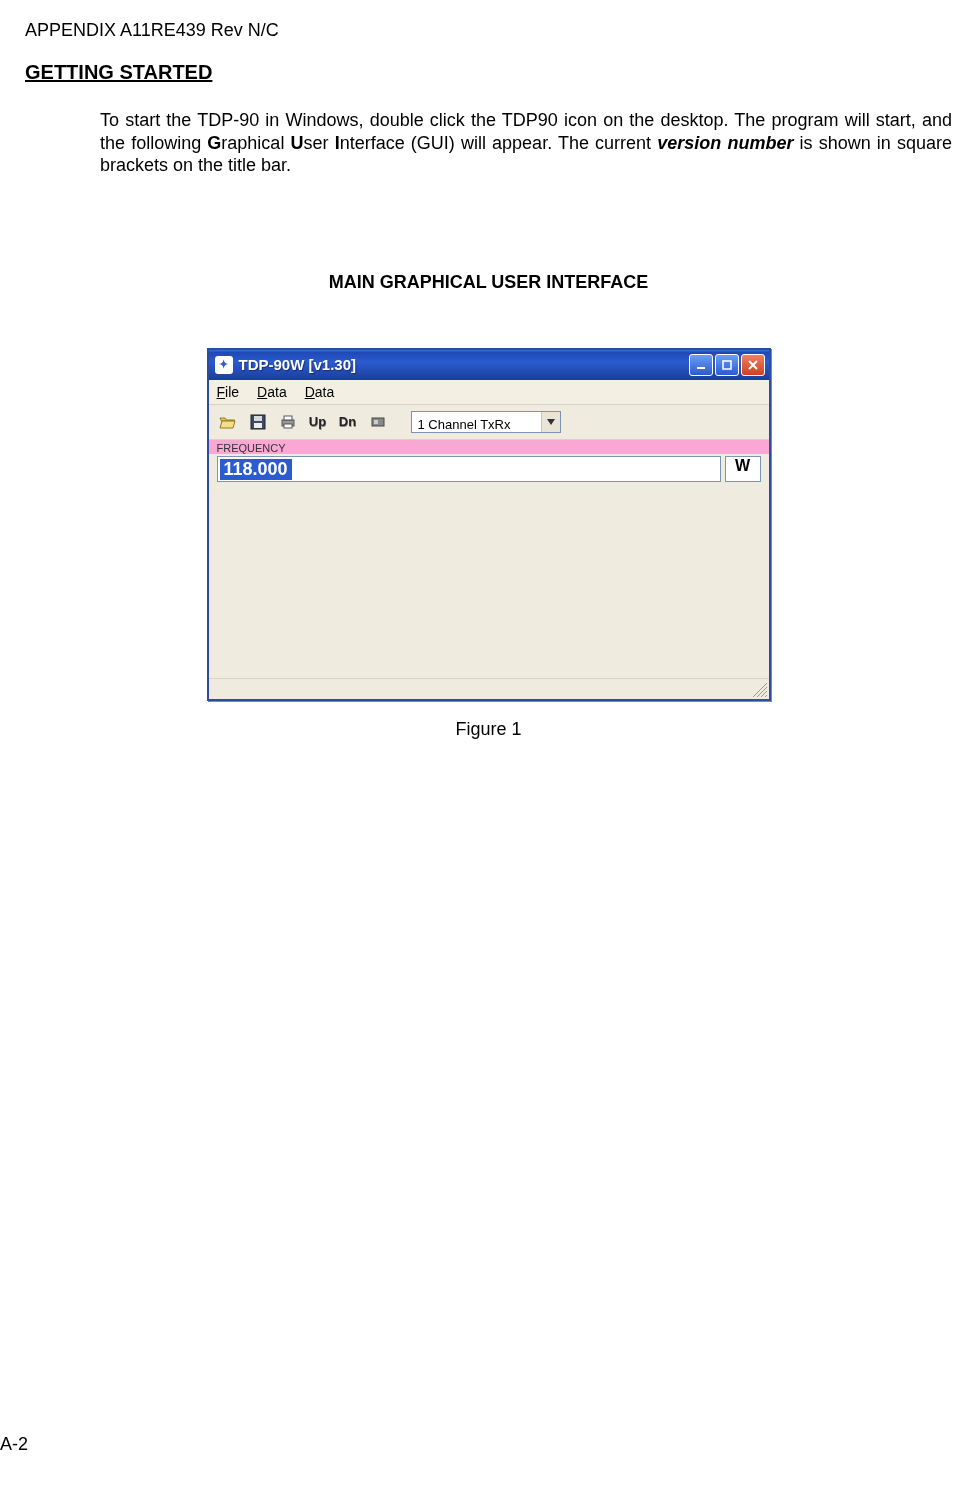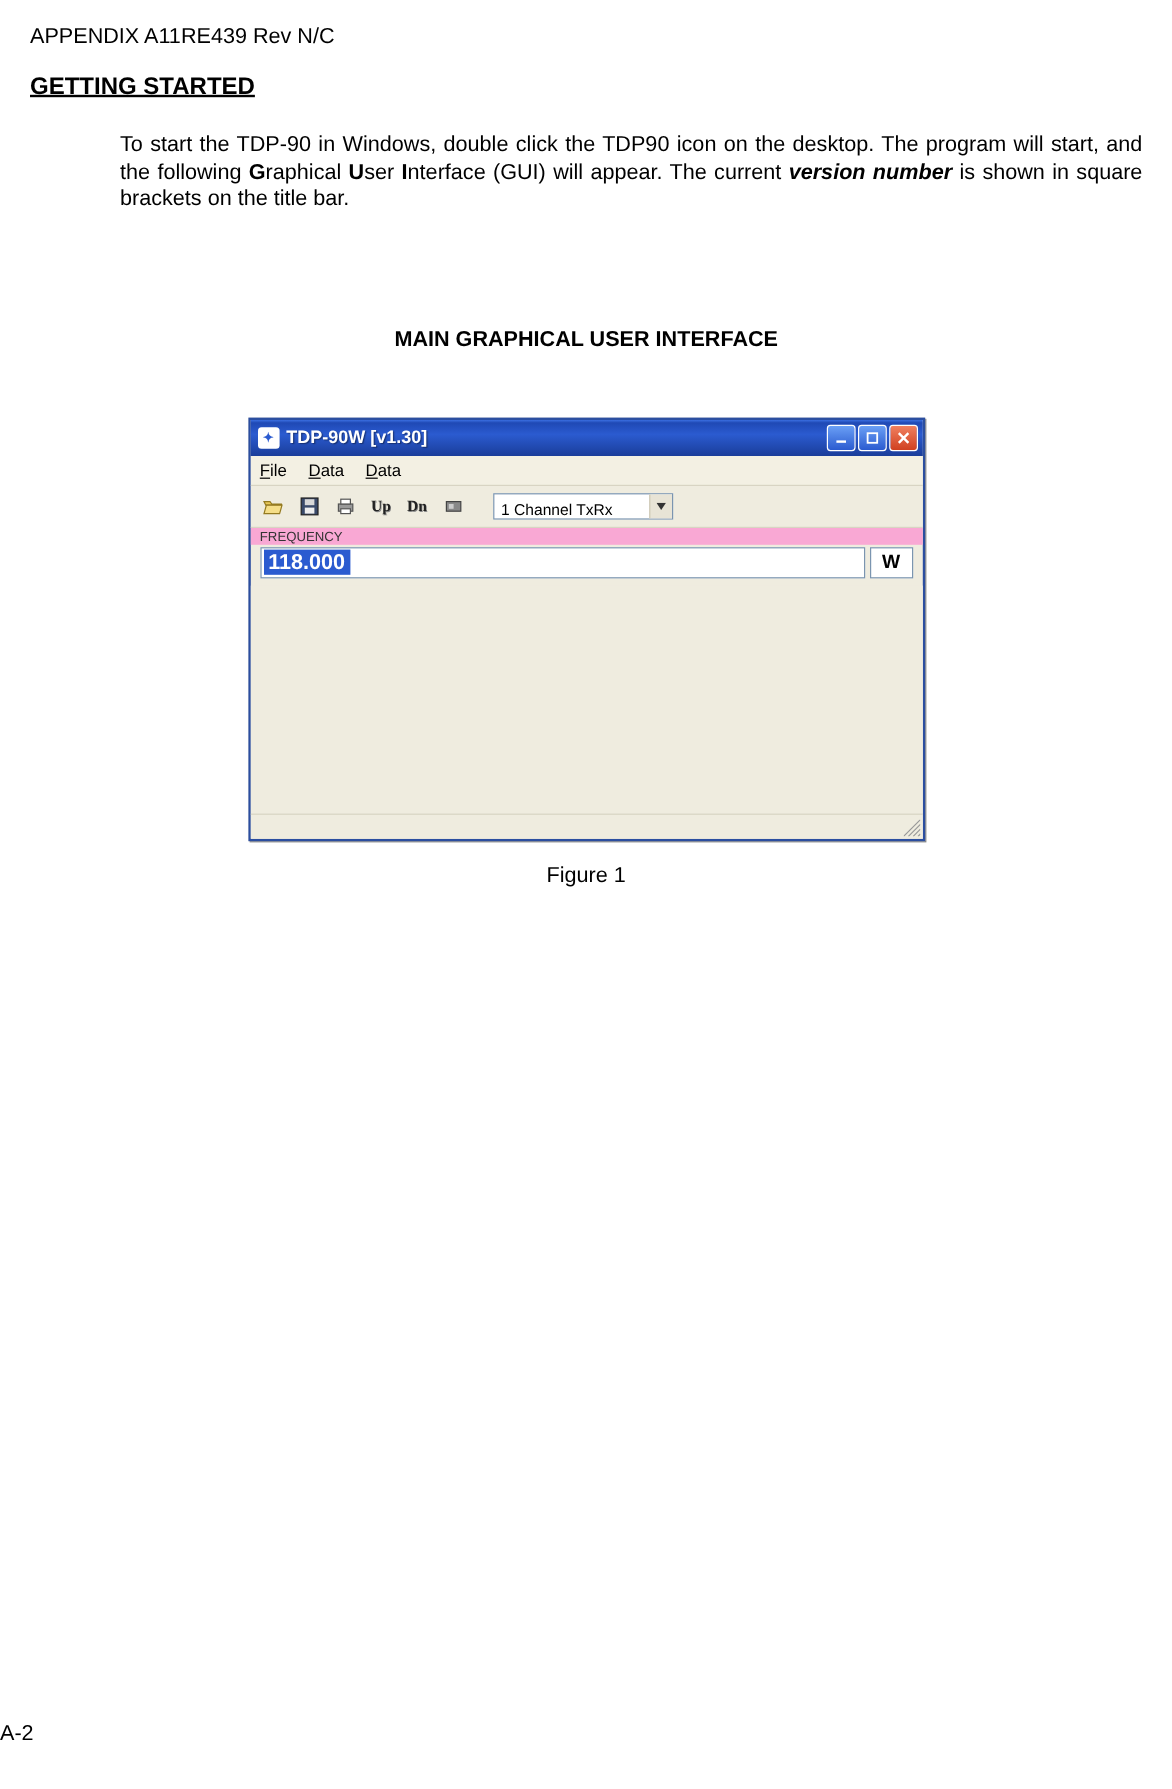--- a/index.html
+++ b/index.html
@@ -121,21 +121,21 @@
     gap: 4px;
     border-bottom: 1px solid #d8d4c3;
   }
   .tool-btn {
     width: 24px; height: 24px;
     display: flex; align-items:center; justify-content:center;
     border: 1px solid transparent;
   }
   .tool-btn svg { width: 18px; height: 18px; }
   .tool-up, .tool-dn {
-    font-family: Liberation Serif, serif;
+    font-family: Liberation Sans, sans-serif;
     font-weight: bold;
     font-size: 13px;
     color: #222;
     text-shadow: 0.5px 0.5px 0 #888;
   }
   .tool-sep { width: 12px; }
   .channel-select {
     height: 22px;
     background: #fff;
     border: 1px solid #7b95b0;
@@ -162,21 +162,21 @@
   .freq-row {
     padding: 2px 8px 6px 8px;
     display: flex;
     gap: 4px;
   }
   .freq-input {
     background: #fff;
     border: 1px solid #7b95b0;
     height: 26px;
     display: flex;
-    align-items: center;
+    align-items: flex-start;
     box-sizing: border-box;
   }
   .freq-main {
     flex: 1;
   }
   .freq-value {
     display: inline-block;
     background: #2b5bd0;
     color: #fff;
     font-family: "Comic Sans MS", cursive, Arial;

